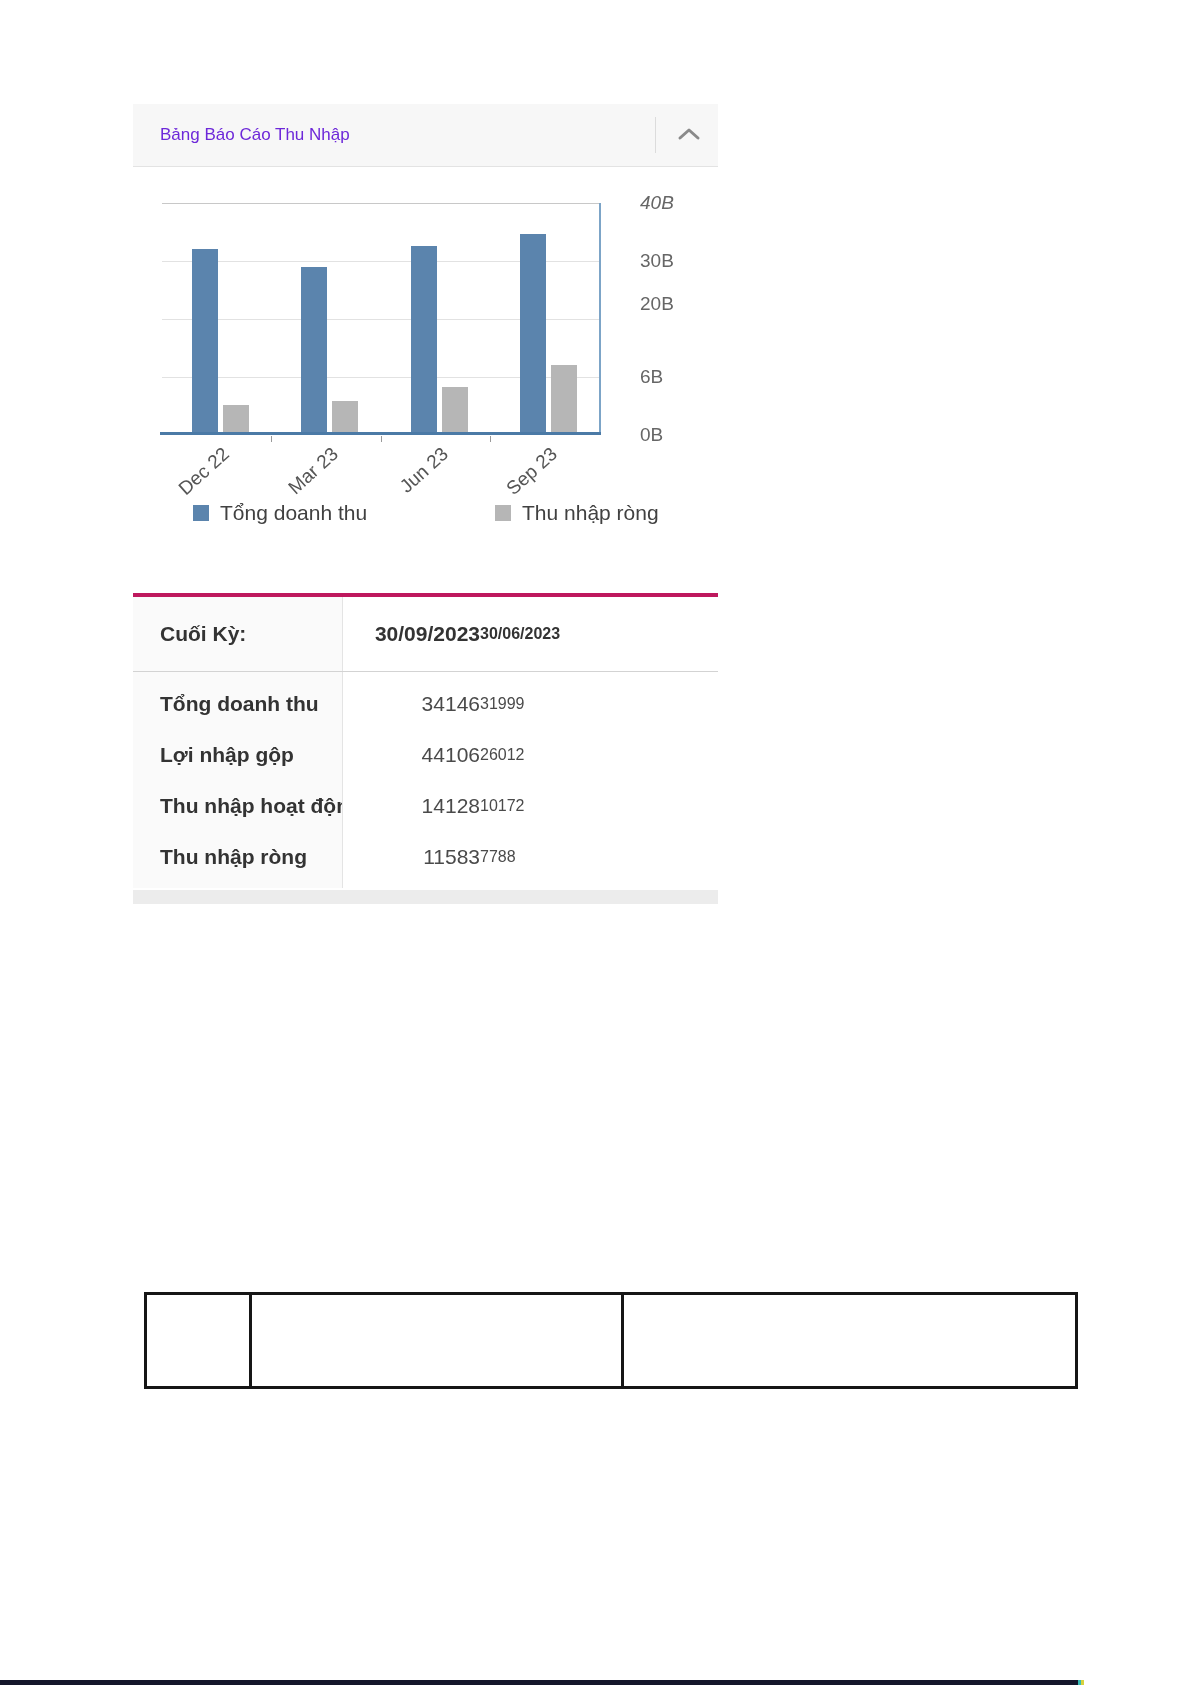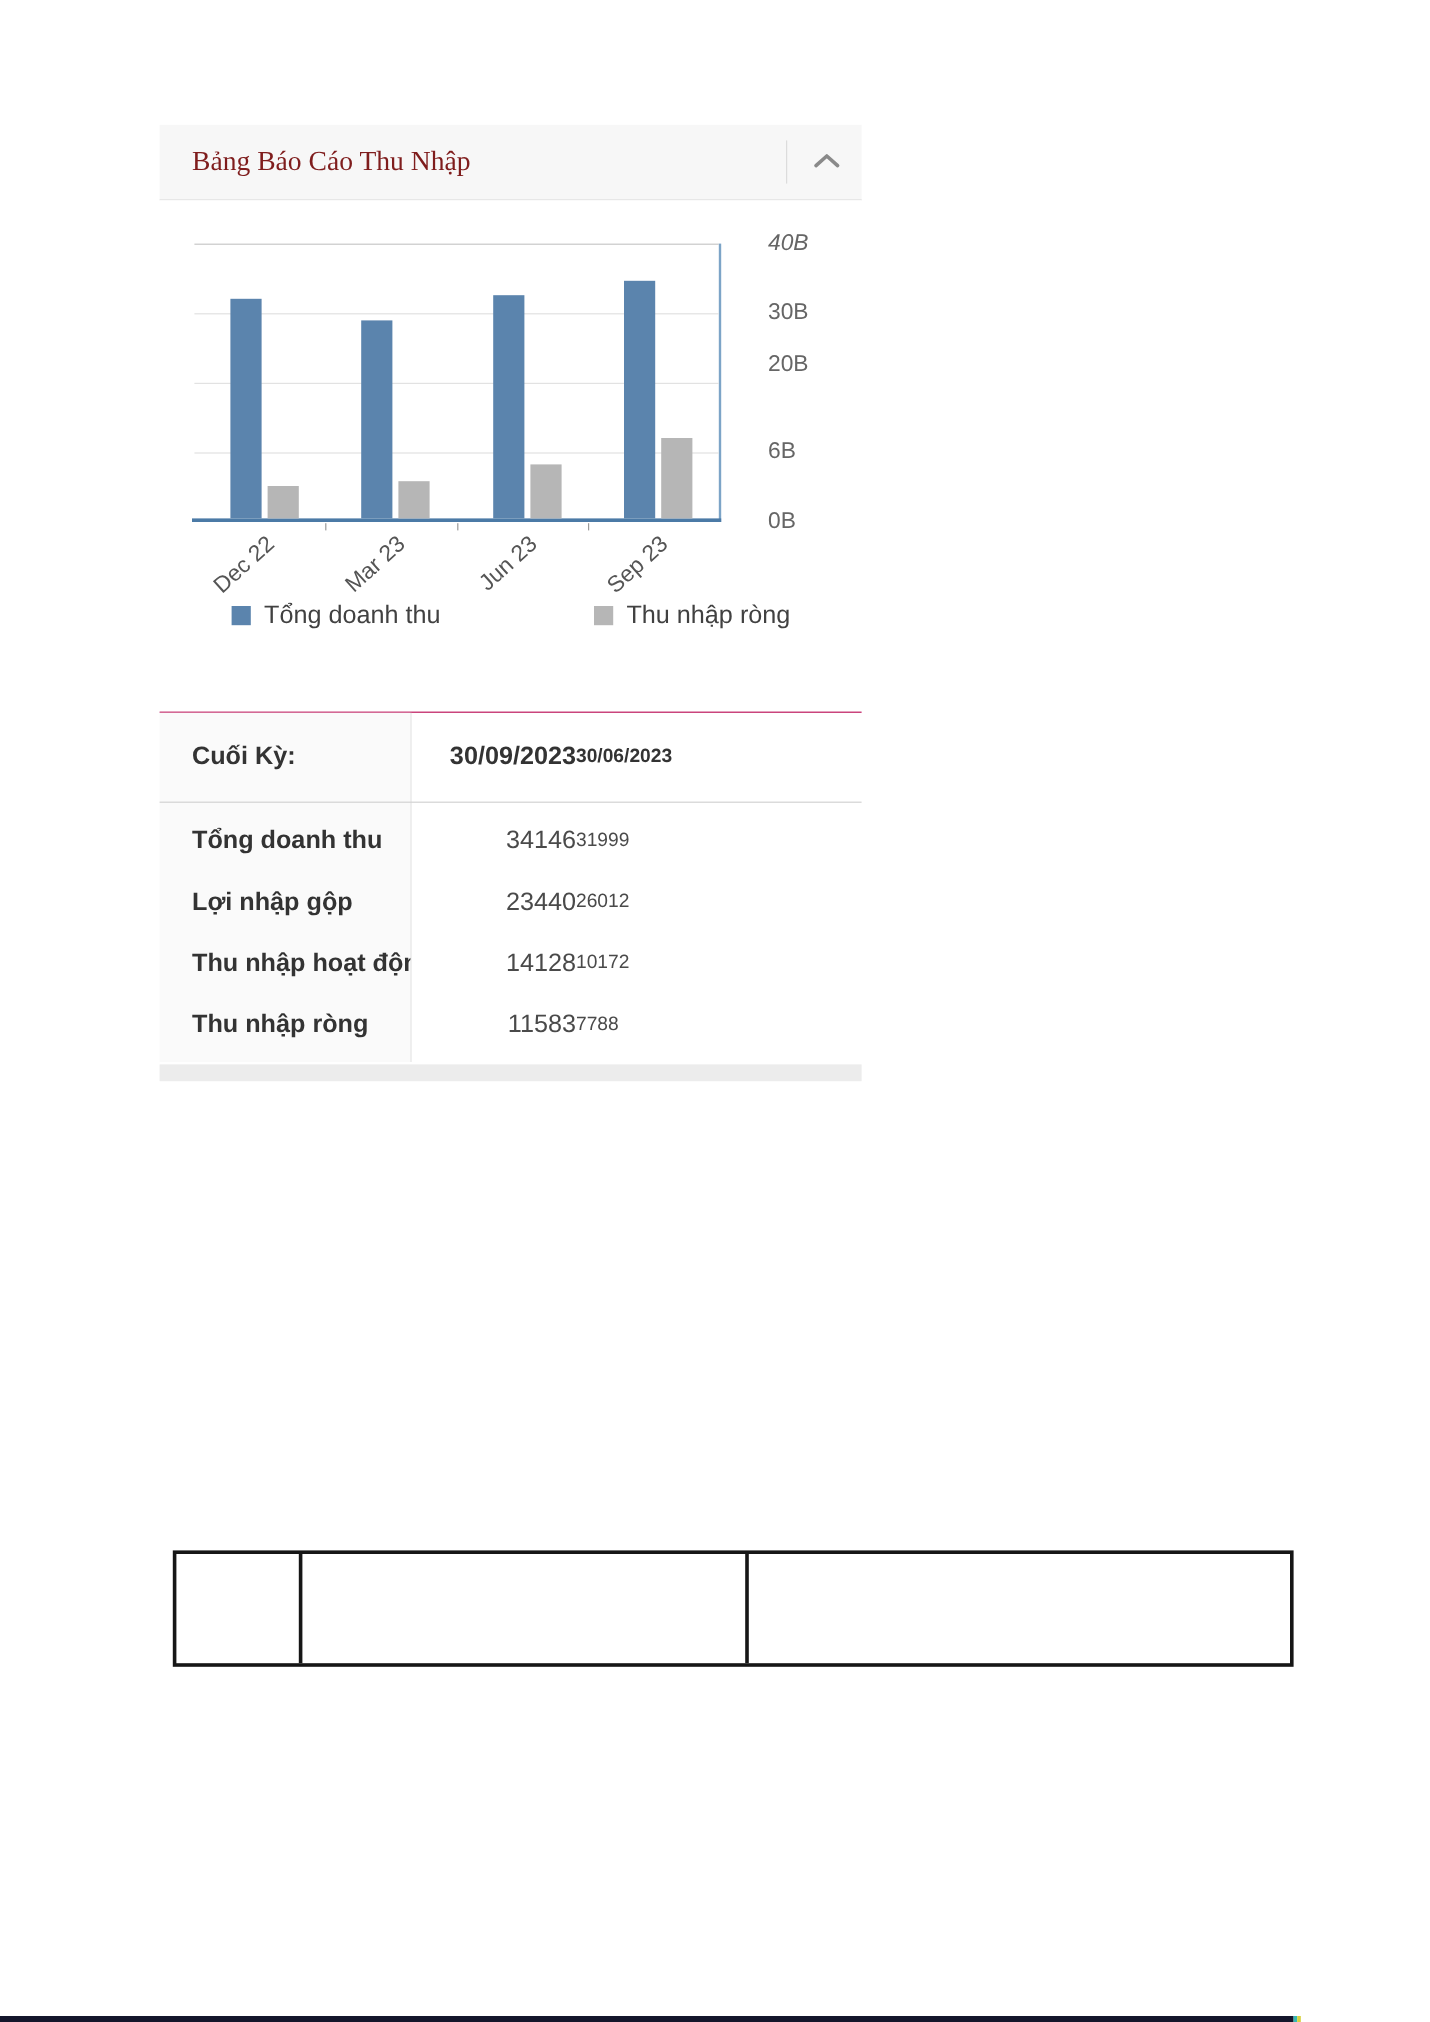--- a/index.html
+++ b/index.html
@@ -2,37 +2,37 @@
 <html><head>
 <meta charset="utf-8">
 <style>
   html,body{margin:0;padding:0;}
   body{
     width:1192px;height:1685px;position:relative;background:#ffffff;
     font-family:"Liberation Sans", sans-serif;overflow:hidden;
   }
   .card{position:absolute;left:133px;top:104px;width:585px;background:#ffffff;}
   .card-header{position:relative;height:62px;background:#f7f7f7;border-bottom:1px solid #e3e3e3;display:flex;align-items:center;}
-  .card-title{margin-left:27px;font-size:23px;color:#7f1d1d;font-family:Liberation Serif, serif;}
+  .card-title{margin-left:27px;font-size:17px;color:#6d28d9;}
   .hdr-divider{position:absolute;left:522px;top:13px;width:1px;height:36px;background:#dcdcdc;}
   .collapse-btn{position:absolute;left:534px;top:14px;width:44px;height:34px;border:none;background:transparent;display:flex;align-items:center;justify-content:center;cursor:pointer;padding:0;}
   .chart-block{position:relative;height:426px;background:#fff;}
   #plot{position:absolute;left:29px;top:36px;width:437px;height:232px;}
   .gridline{position:absolute;left:0;width:437px;height:1px;background:#e2e2e2;}
   .plot-right{position:absolute;left:437px;top:0;width:2px;height:232px;background:#7ca4c7;}
   .plot-baseline{position:absolute;left:-2px;top:229px;width:441px;height:3px;background:#4b7aa6;}
   .bar{position:absolute;width:26px;}
   .x-tick{position:absolute;top:233px;width:1px;height:6px;background:#9a9a9a;}
   .x-label{position:absolute;top:240px;width:80px;text-align:right;font-size:19px;color:#555;white-space:nowrap;transform:rotate(-42deg);transform-origin:100% 0%;}
   .y-label{position:absolute;left:478px;width:60px;font-size:19px;color:#666;}
   #legend{position:absolute;left:0;top:334px;width:585px;height:30px;}
   .legend-item{position:absolute;display:flex;align-items:center;top:0;}
   .legend-swatch{width:16px;height:16px;margin-right:11px;}
   .legend-label{font-size:21px;color:#414141;}
-  .table-block{position:relative;border-top:1px solid #be185d;}
+  .table-block{position:relative;border-top:4px solid #be185d;}
   .left-tint{position:absolute;left:0;top:0;bottom:0;width:209px;background:#fafafa;}
   .col-divider{position:absolute;left:209px;top:0;bottom:0;width:1px;background:#e4e4e4;}
   .t-header{position:relative;height:74px;display:flex;align-items:center;border-bottom:1px solid #d3d3d3;}
   .t-row{position:relative;height:51px;display:flex;align-items:center;}
   #rows{position:relative;padding:6px 0;}
   .cell-label{width:209px;padding-left:27px;box-sizing:border-box;font-weight:bold;font-size:21px;color:#333;white-space:nowrap;overflow:hidden;}
   .cell-v1{width:138px;text-align:right;font-size:21px;color:#4a4a4a;white-space:nowrap;}
   .cell-v2{width:158px;text-align:left;font-size:16px;color:#4a4a4a;white-space:nowrap;}
   .t-header .cell-v1,.t-header .cell-v2{font-weight:bold;color:#333;}
   .card-footer{height:14px;background:#ececec;margin-top:2px;}
@@ -108,21 +108,21 @@
       <div class="cell-v2">30/06/2023</div>
     </div>
     <div id="rows">
         <div class="t-row">
           <div class="cell-label">Tổng doanh thu</div>
           <div class="cell-v1">34146</div>
           <div class="cell-v2">31999</div>
         </div>
         <div class="t-row">
           <div class="cell-label">Lợi nhập gộp</div>
-          <div class="cell-v1">23440</div>
+          <div class="cell-v1">44106</div>
           <div class="cell-v2">26012</div>
         </div>
         <div class="t-row">
           <div class="cell-label">Thu nhập hoạt động</div>
           <div class="cell-v1">14128</div>
           <div class="cell-v2">10172</div>
         </div>
         <div class="t-row">
           <div class="cell-label">Thu nhập ròng</div>
           <div class="cell-v1">11583</div>

